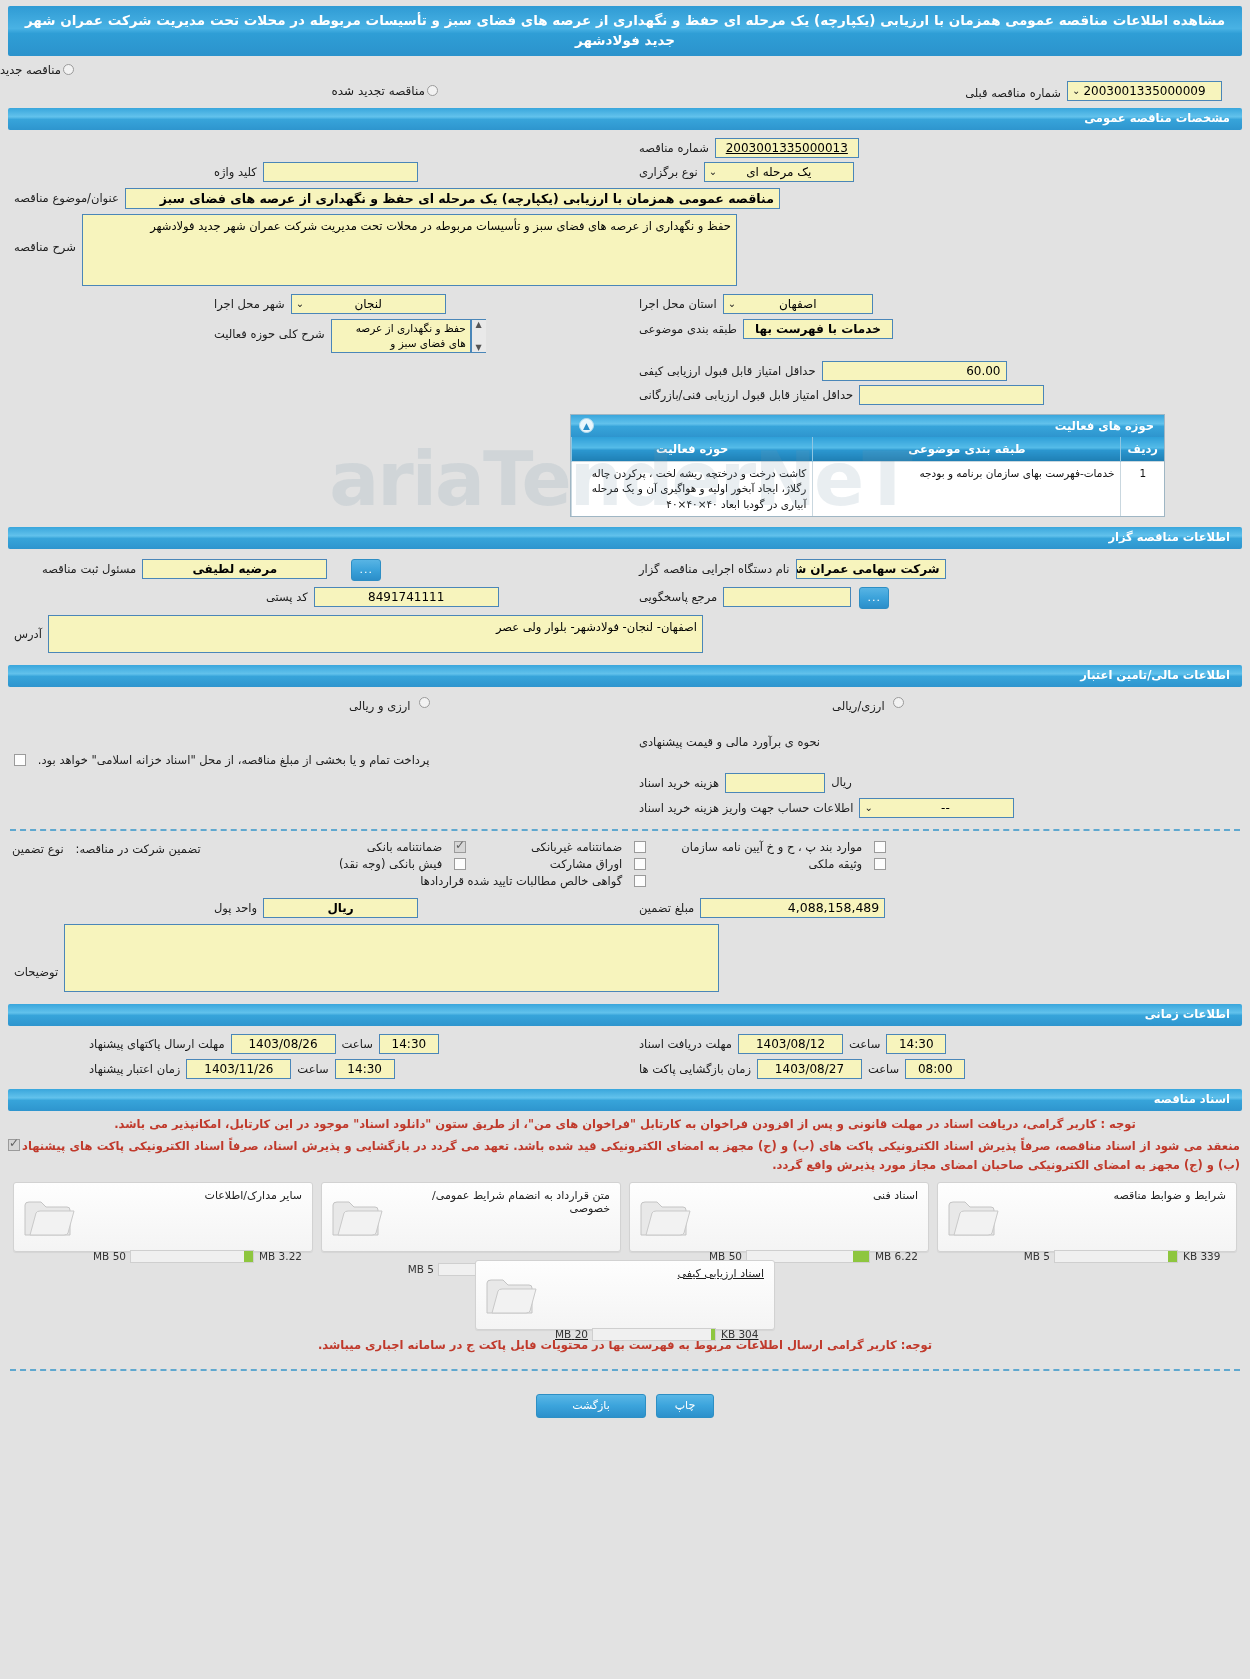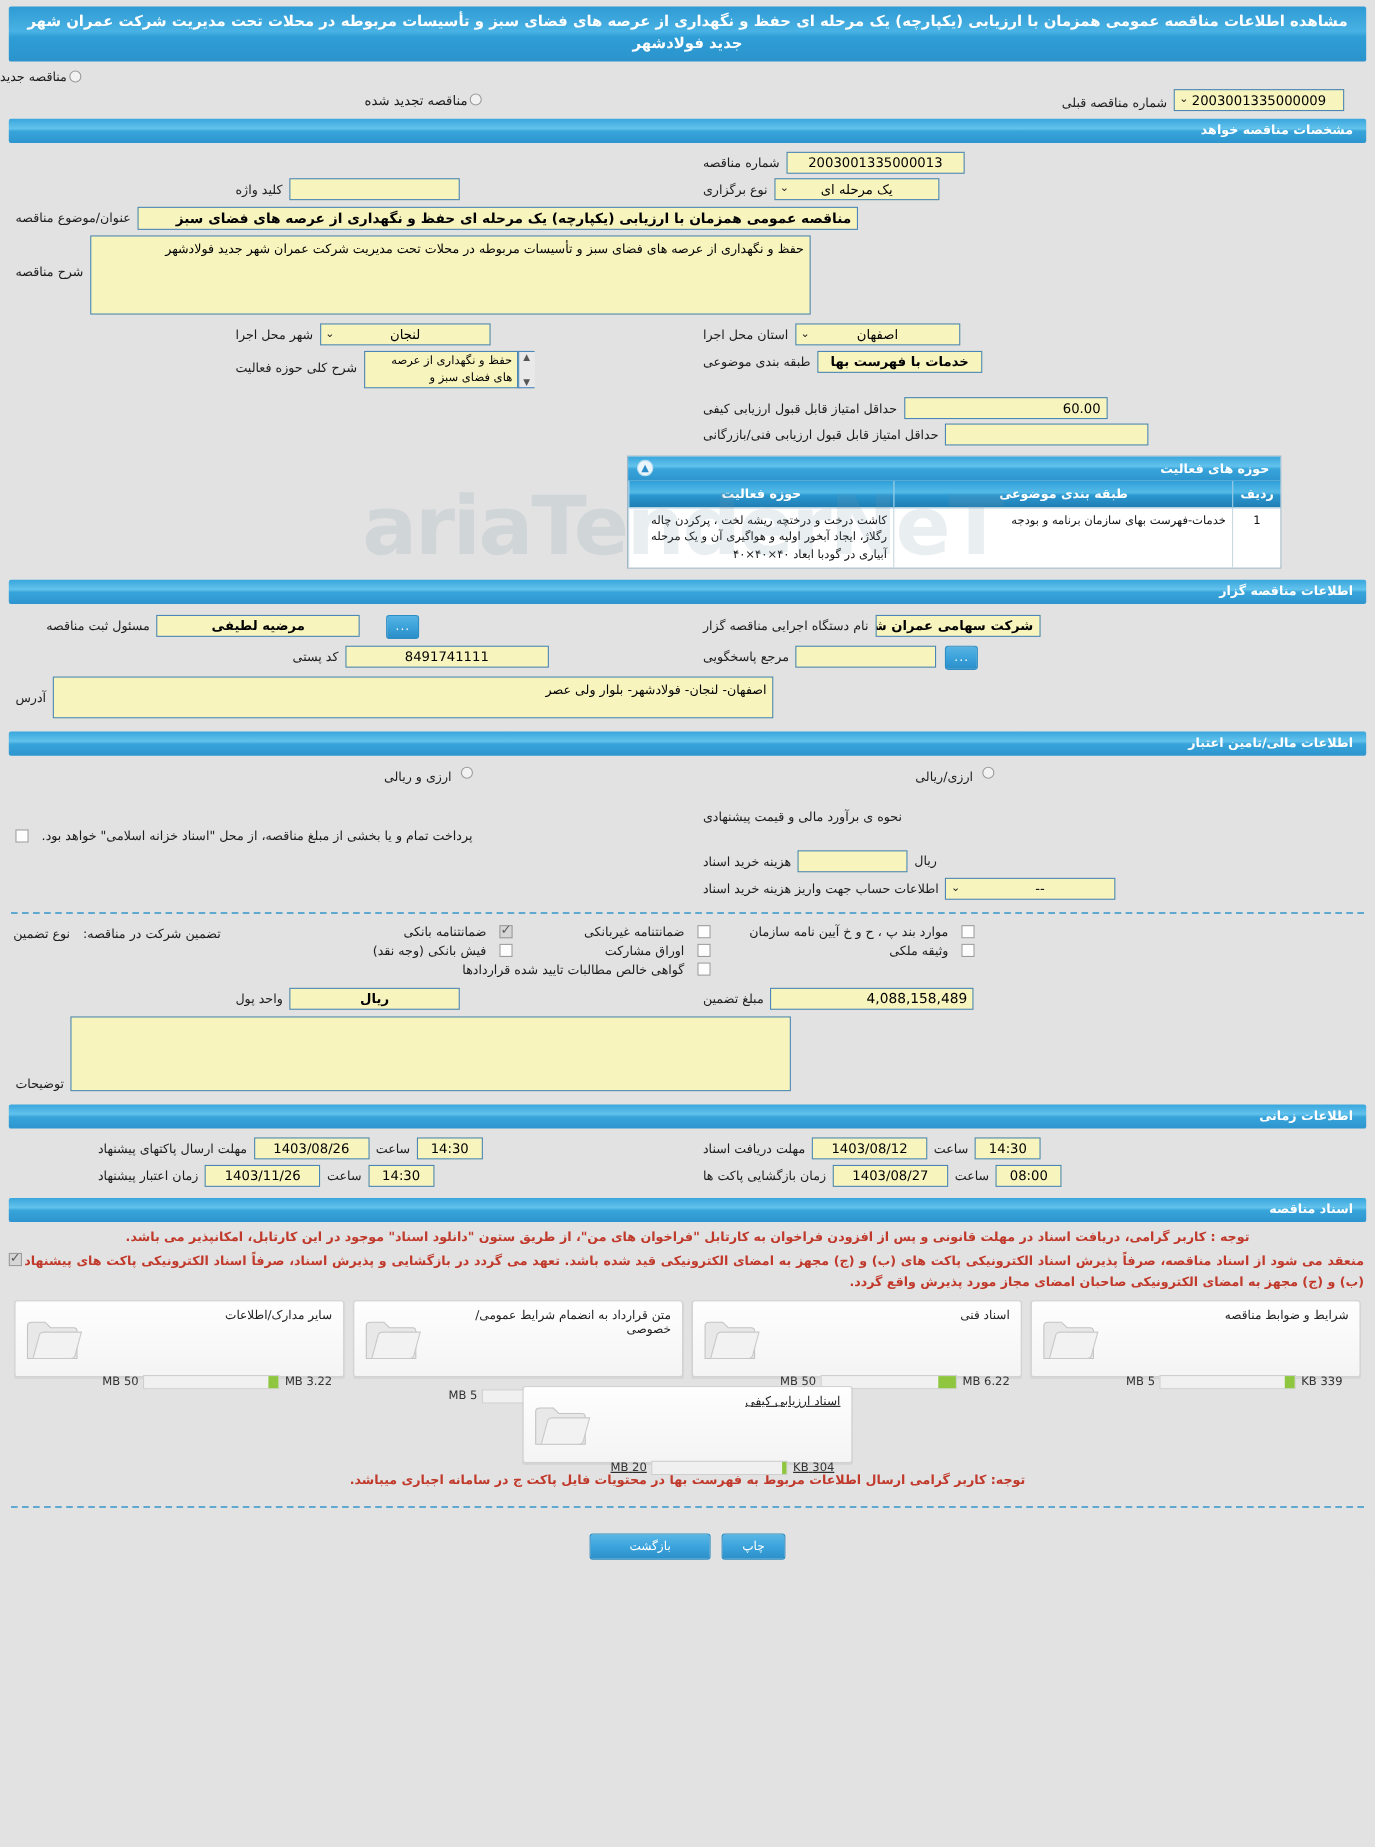--- a/index.html
+++ b/index.html
@@ -203,28 +203,28 @@
         </div>
         <span class="lbl">شماره مناقصه قبلی</span>
       </div>
       <div style="min-width:440px;text-align:right;">
         <span class="radio"></span><span>مناقصه تجدید شده</span>
       </div>
     </div>
   </div>
 
   <div class="sec-bar">
-      <span>مشخصات مناقصه خواهد</span>
+      <span>مشخصات مناقصه عمومی</span>
     </div>
 
   <div style="padding:6px 8px 0 8px;">
 
     <div class="rowline">
       <div class="half" style="justify-content:flex-end;padding-left:8px;">
-        <div class="fld" style="width:162px;">2003001335000013</div>
+        <div class="fld" style="width:144px;text-decoration:underline;">2003001335000013</div>
         <span class="lbl">شماره مناقصه</span>
       </div>
       <div class="half"></div>
     </div>
 
     <div class="rowline">
       <div class="half" style="justify-content:flex-end;padding-left:8px;">
         <div class="sel" style="width:150px;">
           <span class="caret">⌄</span>
           <span>یک مرحله ای</span>
@@ -471,21 +471,21 @@
         <div class="fld right" style="width:185px;font-size:12.5px;">4,088,158,489</div>
         <span class="lbl">مبلغ تضمین</span>
       </div>
       <div class="half" style="justify-content:flex-end;padding-left:200px;">
         <div class="fld bold" style="width:155px;">ریال</div>
         <span class="lbl">واحد پول</span>
       </div>
     </div>
 
     <div class="rowline" style="padding-top:4px;">
-      <div style="flex:1;display:flex;justify-content:flex-end;align-items:flex-end;">
+      <div style="flex:1;display:flex;justify-content:flex-end;align-items:center;">
         <div class="ta" style="width:655px;height:68px;"></div>
         <span class="lbl" style="padding-top:28px;">توضیحات</span>
       </div>
     </div>
   </div>
 
   <div class="sec-bar" style="margin-top:10px;">
       <span>اطلاعات زمانی</span>
     </div>
 

